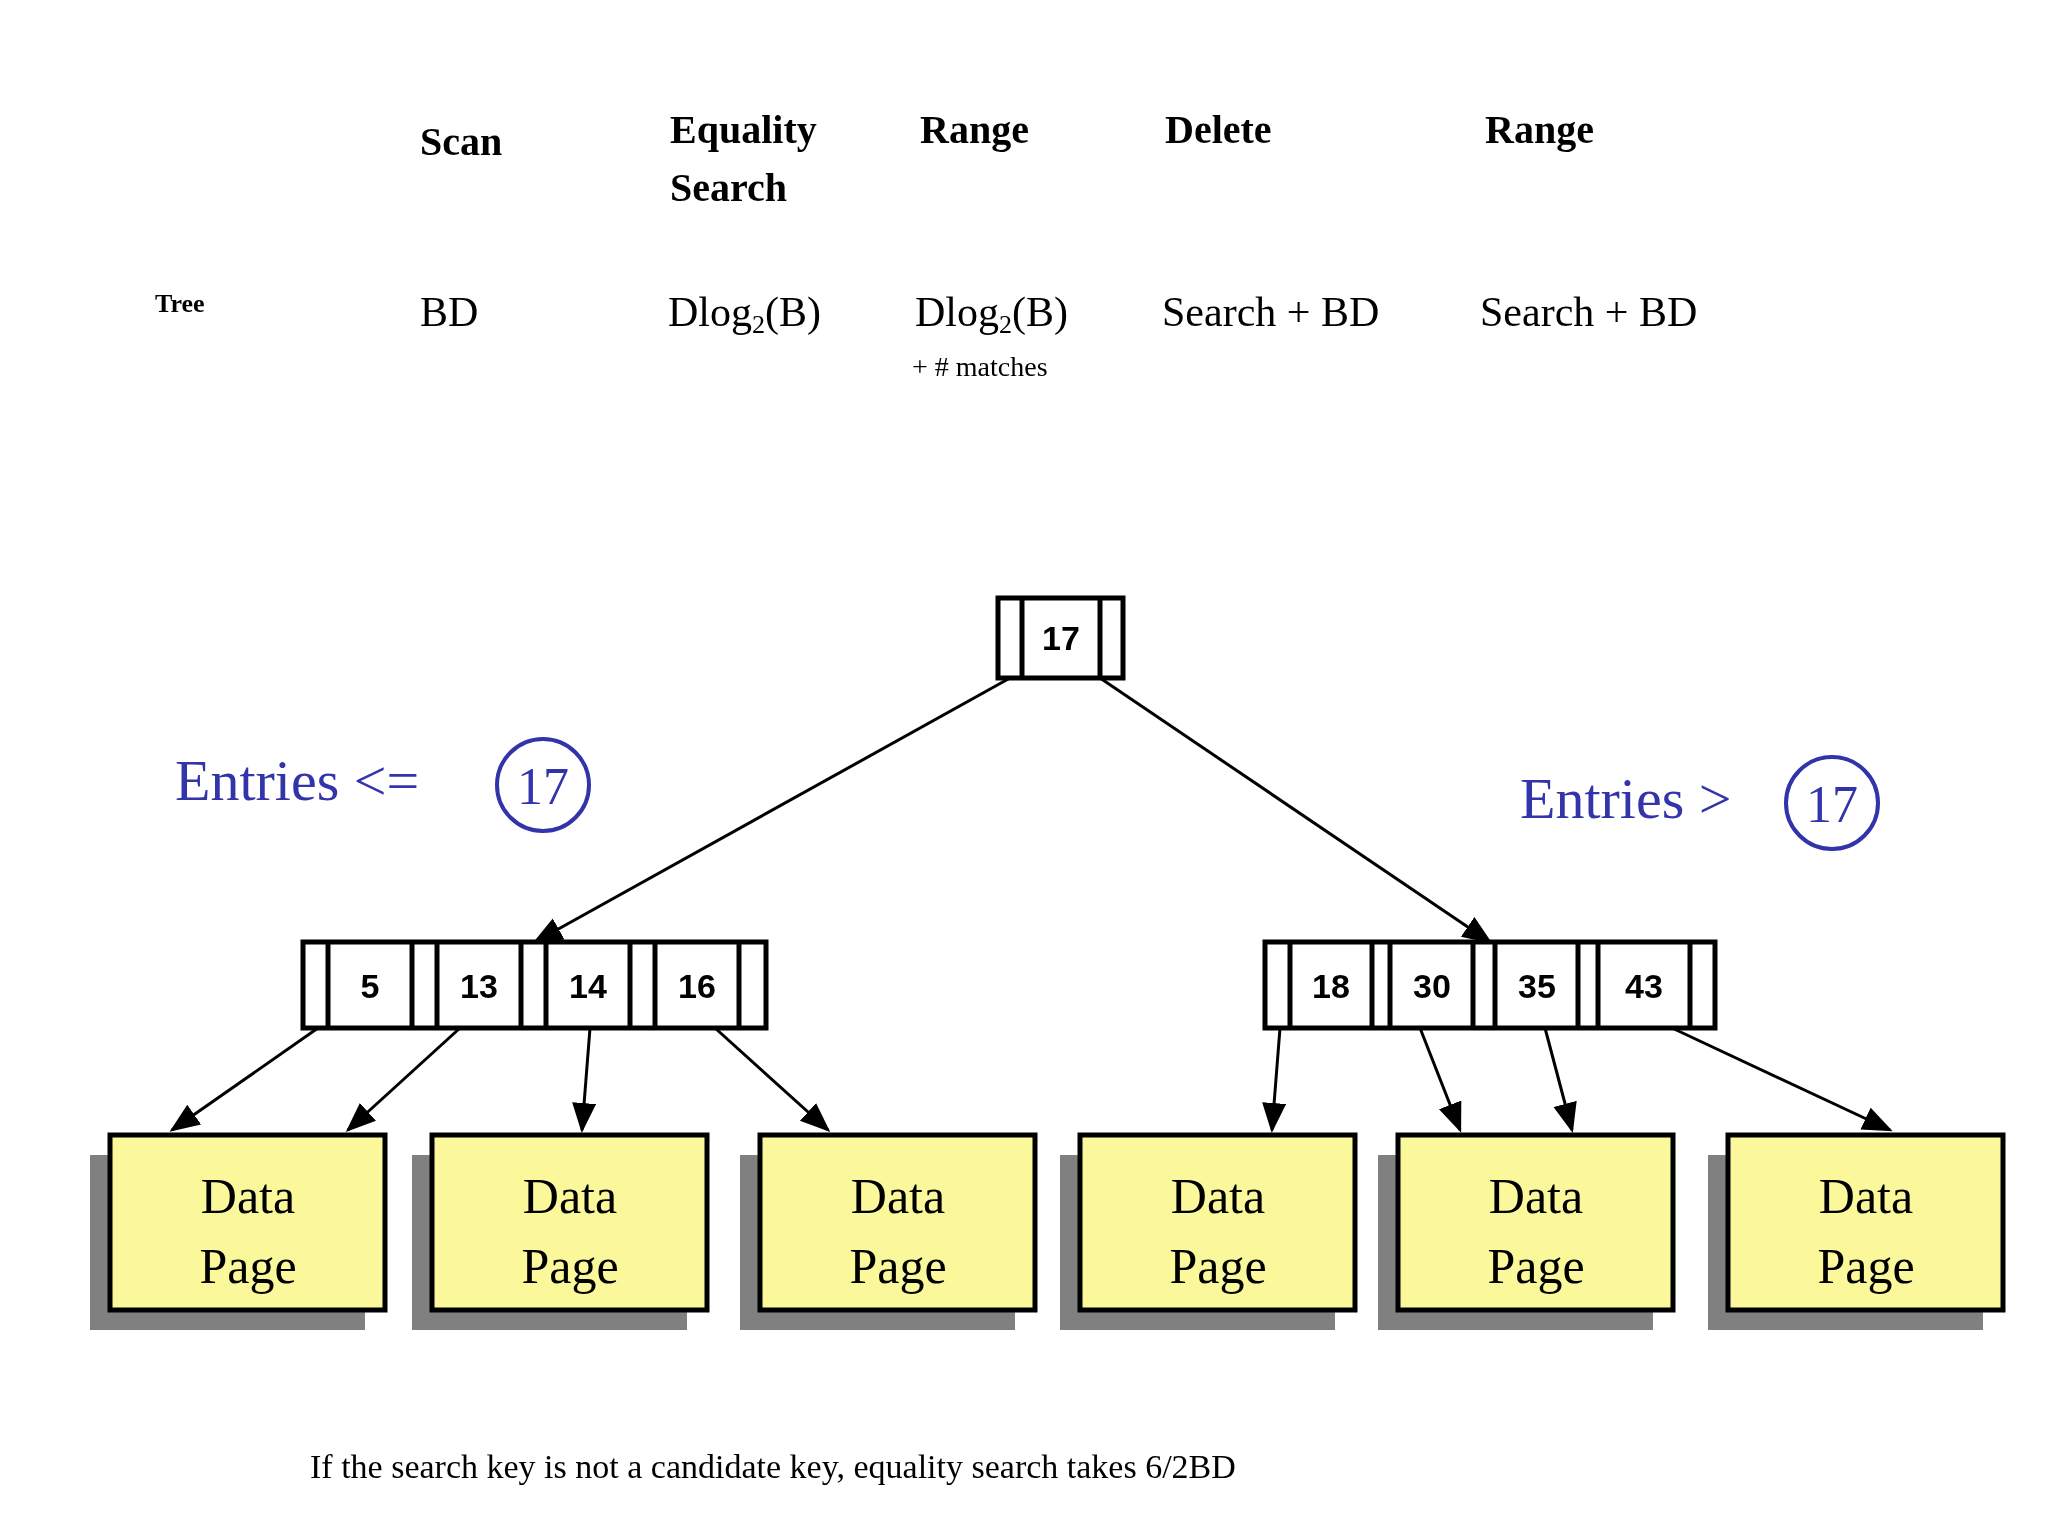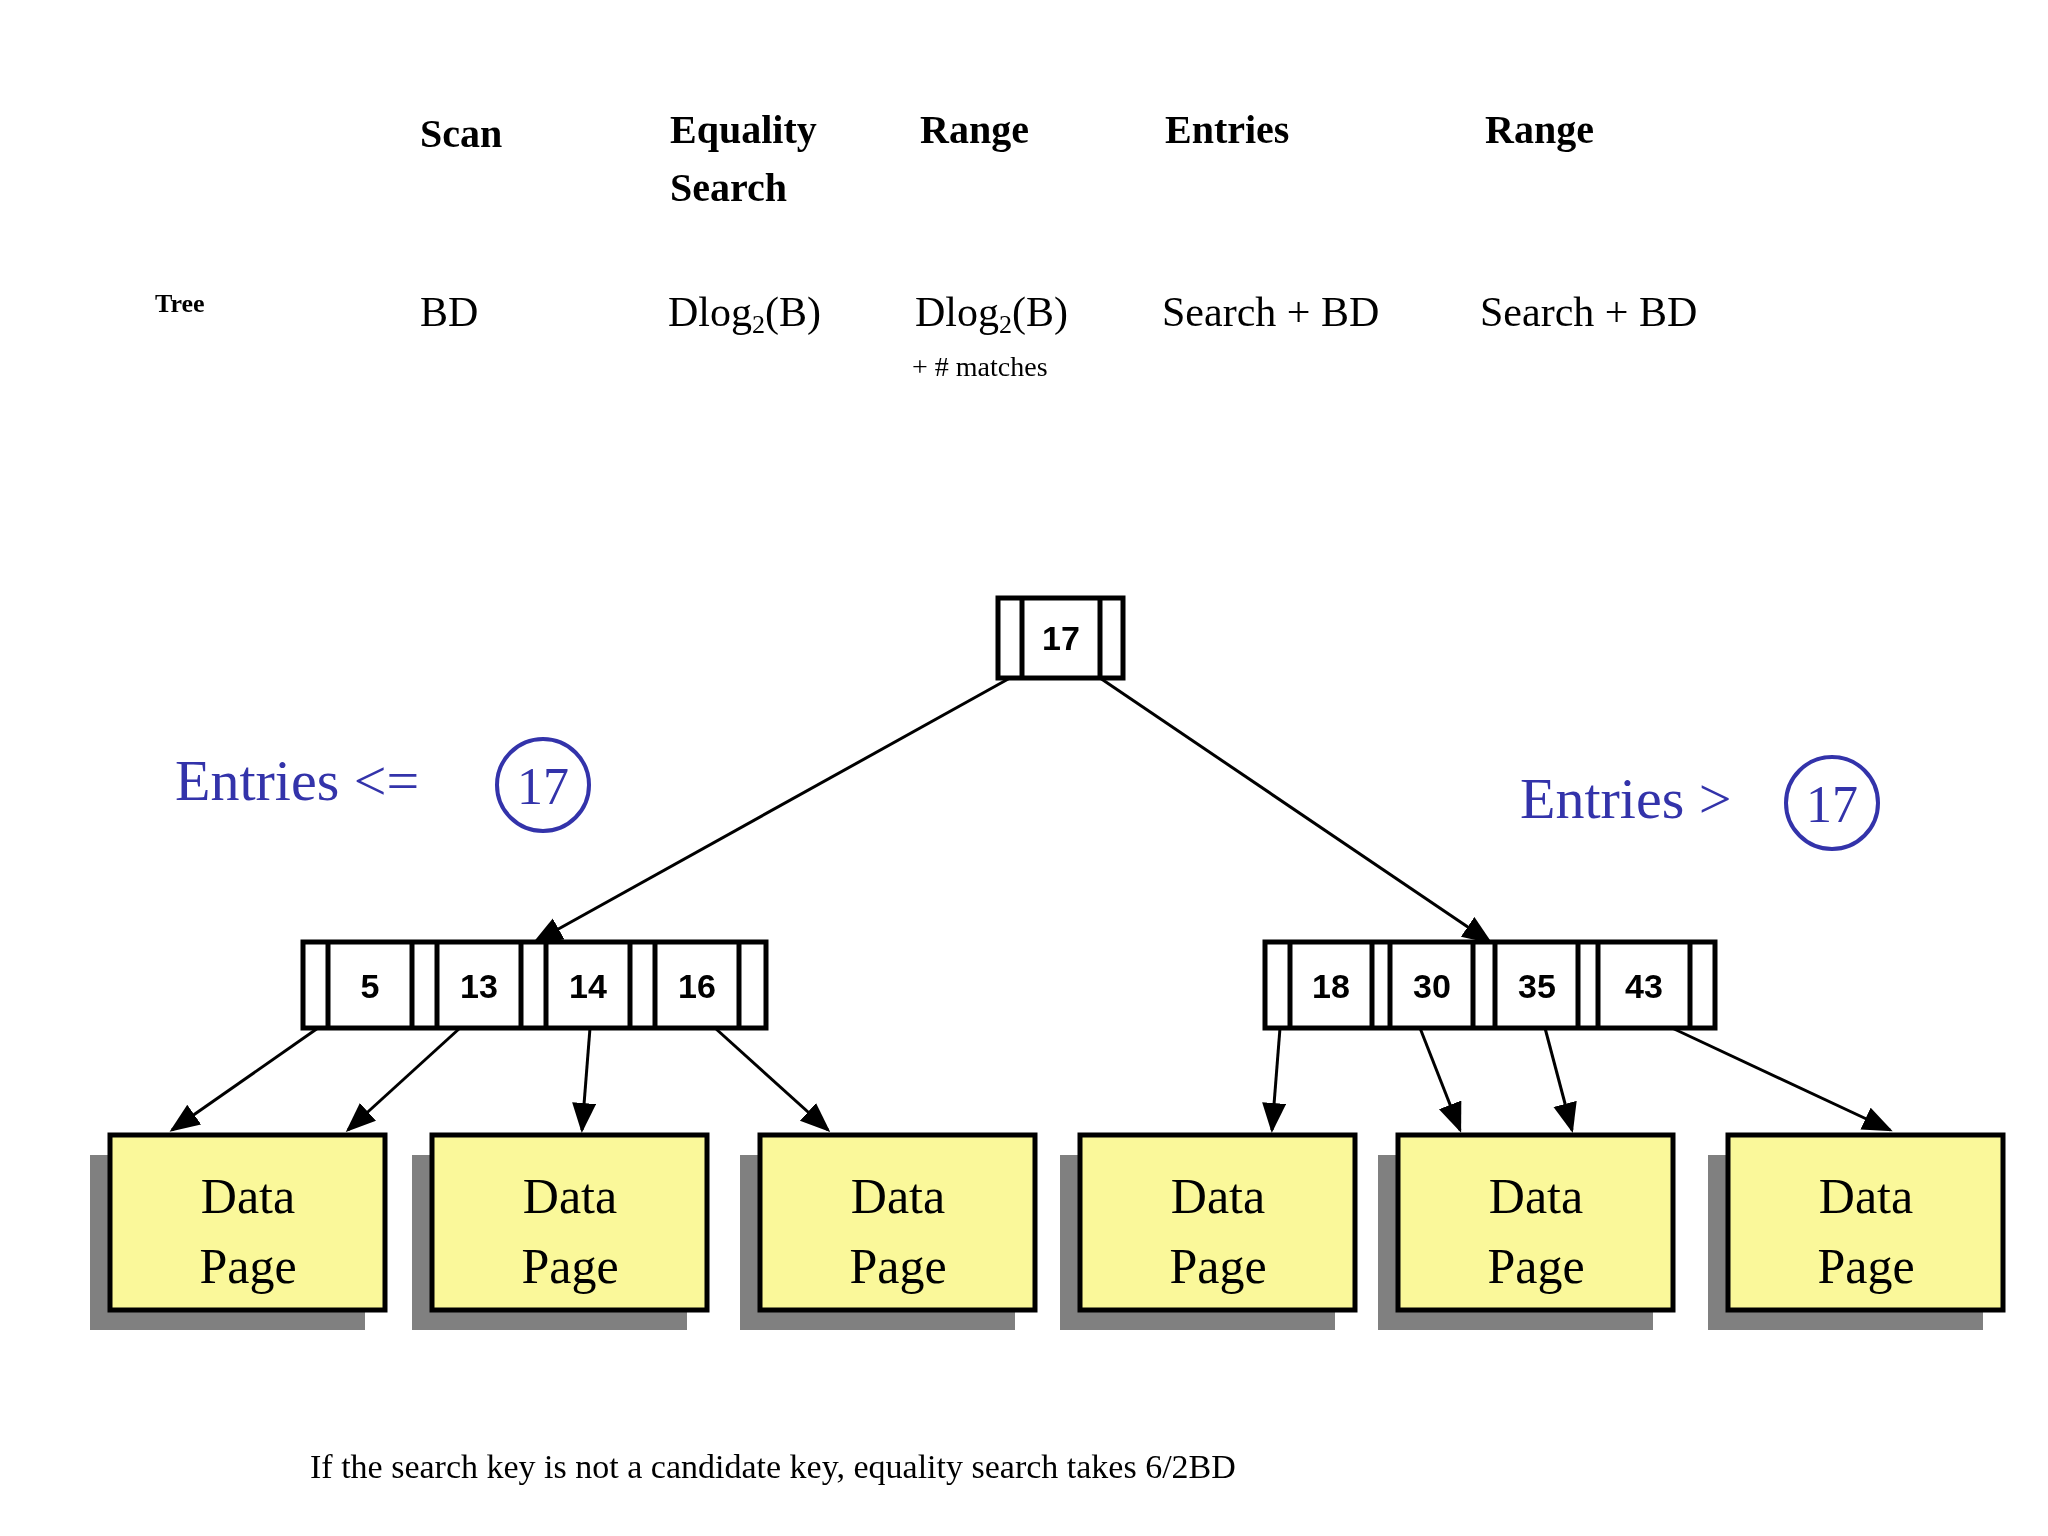--- a/index.html
+++ b/index.html
@@ -96,25 +96,25 @@
     font-size: 34px;
     white-space: nowrap;
   }
 </style>
 </head>
 <body>
 
 <div id="cost-table">
 
   <div class="tbl-row" style="top:108px">
-    <div class="tbl-cell th" style="left:420px;top:4px">Scan</div>
+    <div class="tbl-cell th" style="left:420px;top:12px">Scan</div>
     <div class="tbl-cell th" style="left:670px;top:0">Equality</div>
     <div class="tbl-cell th" style="left:670px;top:58px">Search</div>
     <div class="tbl-cell th" style="left:920px;top:0">Range</div>
-    <div class="tbl-cell th" style="left:1165px;top:0">Entries</div>
+    <div class="tbl-cell th" style="left:1165px;top:0">Delete</div>
     <div class="tbl-cell th" style="left:1485px;top:0">Range</div>
   </div>
 
   <div class="tbl-row" style="top:290px">
     <div class="tbl-cell rowhead" style="left:155px;top:0">Tree</div>
 
     <div class="tbl-cell td" style="left:420px;top:0">BD</div>
 
     <div class="tbl-cell td" style="left:668px;top:0">
       <span>Dlog</span><span class="sub">2</span><span>(B)</span>

